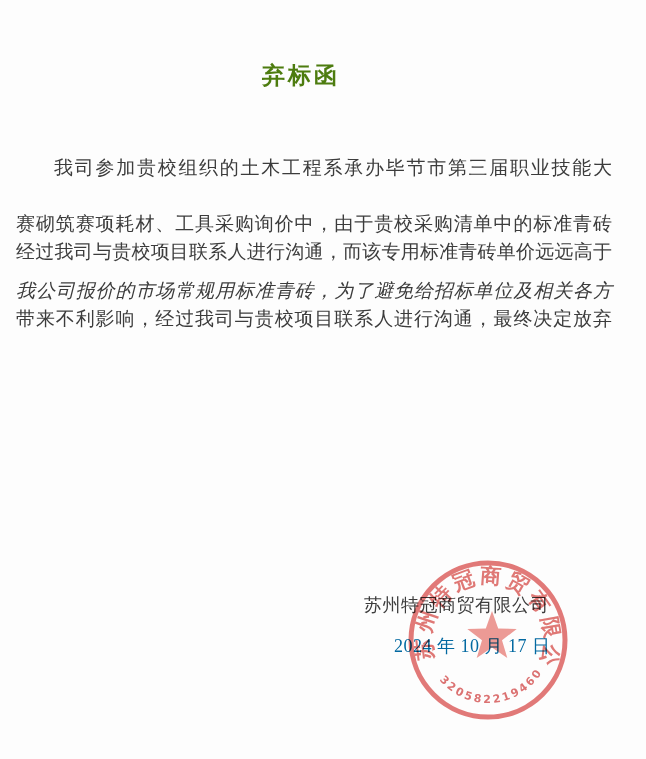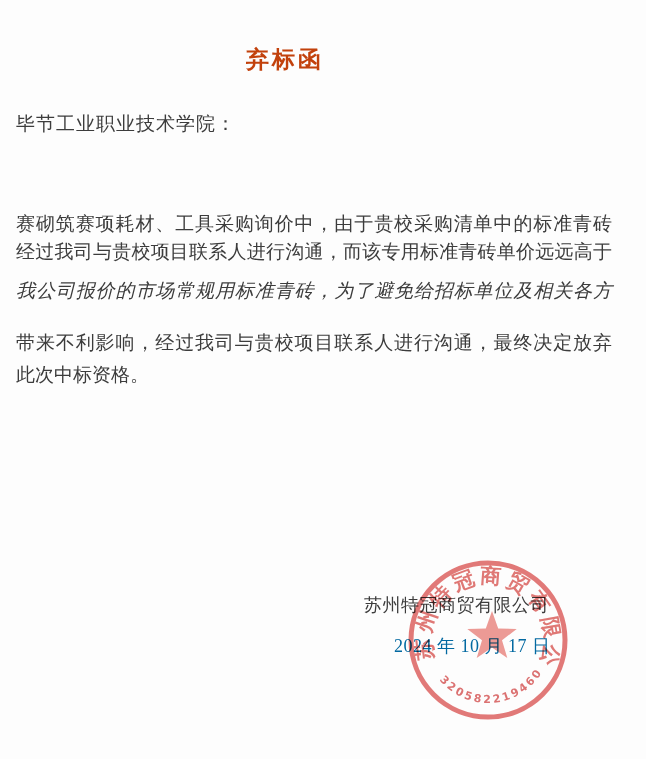--- a/index.html
+++ b/index.html
@@ -6,37 +6,37 @@
   .page{
     position:relative;
     width:646px;height:759px;
     background:#fdfdfd;
     font-family:"Liberation Serif","DejaVu Serif",serif;
     color:#3a3a3a;
     overflow:hidden;
   }
   .title{
     position:absolute;top:44px;left:195px;width:180px;
-    margin:0;text-align:center;
-    font-size:23px;font-weight:700;letter-spacing:3px;color:#c2410c;
+    margin:16px;text-align:center;
+    font-size:23px;font-weight:700;letter-spacing:3px;color:#4d7c0f;
   }
   .salutation{
     position:absolute;top:111px;left:16px;width:598px;
     font-size:19px;letter-spacing:1px;color:#3c3c3c;
   }
   .body-line{
     position:absolute;left:16px;width:596px;
     font-size:19px;color:#3c3c3c;
     text-align:justify;text-align-last:justify;text-justify:inter-character;
   }
   .line-0{top:155px;width:558px;padding-left:38px;}
   .line-1{top:211px;}
   .line-2{top:239px;}
   .line-3{top:278px;font-style:italic;}
-  .line-4{top:330px;}
+  .line-4{top:306px;}
   .line-5{top:362px;text-align:left;text-align-last:left;}
   .sig-company{
     position:absolute;top:593px;left:364px;
     font-size:18px;letter-spacing:0.5px;color:#3c3c3c;
   }
   .sig-date{
     position:absolute;top:634px;left:394px;
     font-size:18px;letter-spacing:0.5px;color:#0369a1;
   }
   .seal{
@@ -52,27 +52,26 @@
     font-size:11px;font-weight:700;letter-spacing:2.5px;
   }
 </style>
 </head>
 <body>
 
 <div class="page">
 
   <h1 class="title">弃标函</h1>
 
-  <div class="salutation">毕节工业职业技术学院：</div>
 
+  <div class="body-line line-0">我司参加贵校组织的土木工程系承办毕节市第三届职业技能大</div>
   <div class="body-line line-1">赛砌筑赛项耗材、工具采购询价中，由于贵校采购清单中的标准青砖</div>
   <div class="body-line line-2">经过我司与贵校项目联系人进行沟通，而该专用标准青砖单价远远高于</div>
   <div class="body-line line-3">我公司报价的市场常规用标准青砖，为了避免给招标单位及相关各方</div>
   <div class="body-line line-4">带来不利影响，经过我司与贵校项目联系人进行沟通，最终决定放弃</div>
-  <div class="body-line line-5">此次中标资格。</div>
 
   <div class="sig-company">苏州特冠商贸有限公司</div>
   <div class="sig-date">2024 年 10 月 17 日</div>
 
   <svg class="seal" viewBox="0 0 200 200" aria-hidden="true">
     <circle cx="100" cy="100" r="77" fill="none" stroke="#e06866" stroke-width="5"></circle>
 
     <path id="sealArcTop" d="M 48.3 124.1 A 57 57 0 1 1 151.7 124.1" fill="none"></path>
     <text class="seal-arc-text" fill="#dd6663">
       <textPath href="#sealArcTop" startOffset="6">苏州特冠商贸有限公司</textPath>

